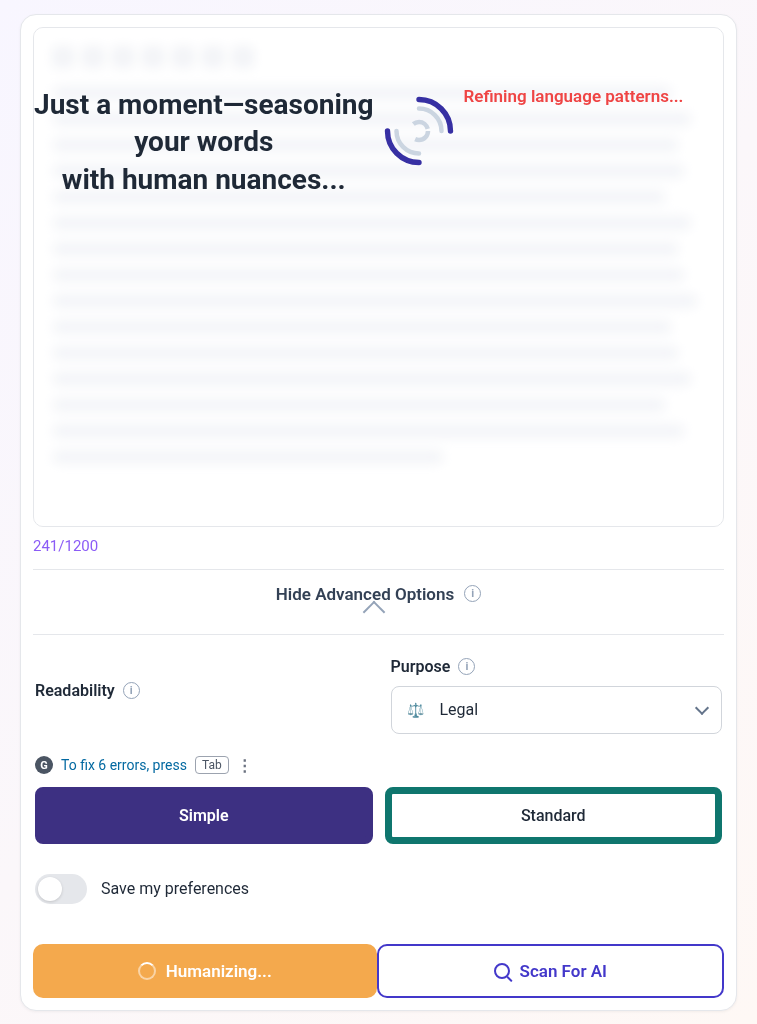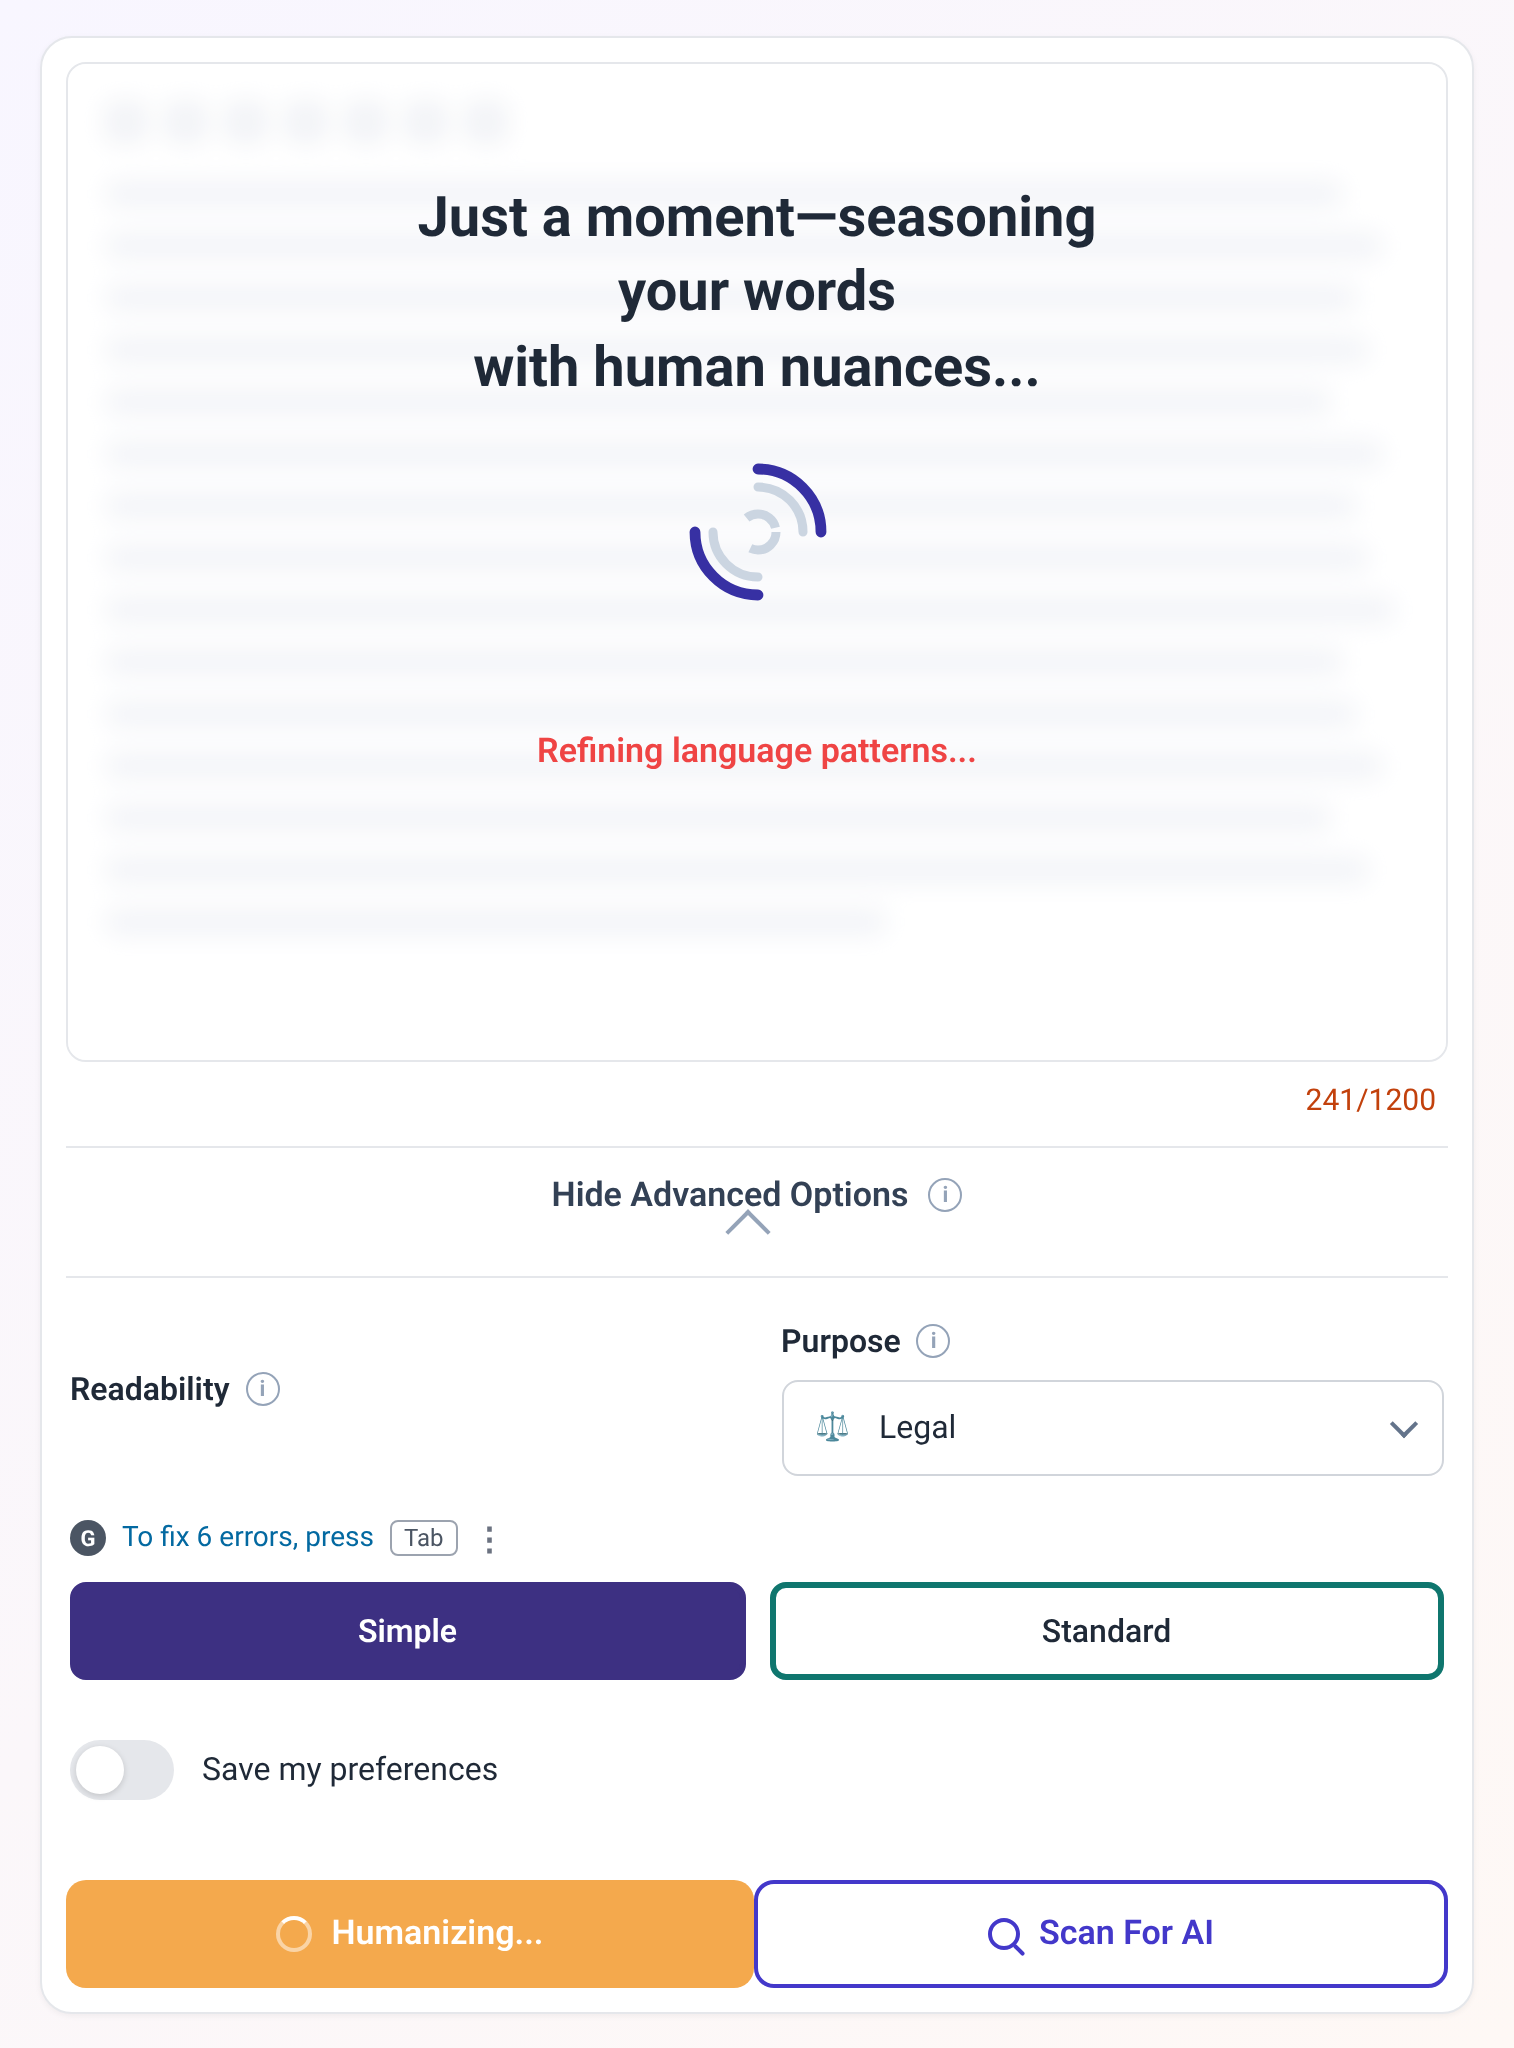--- a/index.html
+++ b/index.html
@@ -37,22 +37,22 @@
       opacity: 0.55;
       pointer-events: none;
     }
     .fake-line { height: 14px; background: #cfd4e3; border-radius: 7px; margin-bottom: 12px; }
     .fake-toolbar { display: flex; gap: 8px; margin-bottom: 18px; }
     .fake-toolbar div { width: 22px; height: 22px; background: #cbd0de; border-radius: 5px; }
     .overlay {
       position: absolute;
       inset: 0;
       display: flex;
-      flex-direction: column;
-      align-items: center;
+      flex-direction: row;
+      align-items: flex-start;
       padding-top: 58px;
       background: rgba(255,255,255,0.55);
     }
     .overlay-title {
       font-size: 28px;
       font-weight: 700;
       color: #1f2937;
       text-align: center;
       line-height: 1.35;
       margin-bottom: 18px;
@@ -70,22 +70,21 @@
       height: 90px;
       position: relative;
       margin-bottom: 55px;
     }
     .status-msg {
       color: #ef4444;
       font-weight: 600;
       font-size: 17px;
     }
     .word-count {
-      text-align: right;
-      color: #c2410c;
+      color: #8b5cf6;
       font-size: 15px;
       padding: 10px 6px 14px 0;
     }
     .adv-header {
       display: flex;
       align-items: center;
       justify-content: space-between;
       padding: 14px 4px;
       border-top: 1px solid #e5e7eb;
       border-bottom: 1px solid #e5e7eb;
@@ -127,21 +126,21 @@
       display: flex; align-items: center; gap: 8px; margin-bottom: 12px; padding: 0 2px;
     }
     .g-badge { width: 18px; height: 18px; background: #4b5563; border-radius: 50%; display:flex; align-items:center; justify-content:center; color:#fff; font-size:11px; font-weight:700; }
     .g-text { color: #0369a1; font-size: 14px; }
     .g-kbd { border: 1px solid #9ca3af; border-radius: 4px; padding: 1px 6px; font-size: 12px; color: #4b5563; background:#fff; }
     .g-dots { color: #6b7280; font-size: 16px; font-weight:700; }
     .seg-row { display: flex; gap: 12px; margin-bottom: 30px; padding: 0 2px; }
     .seg-btn {
       flex: 1; padding: 12px 0; border-radius: 8px; text-align: center;
       font-size: 16px; font-weight: 500; cursor: pointer;
-      border: 3px solid #0f766e; background: #fff; color: #1f2937;
+      border: 7px solid #0f766e; background: #fff; color: #1f2937;
     }
     .seg-btn.active {
       background: #3d3082; color: #fff; border-color: #3d3082; font-weight: 600;
     }
     .pref-row { display: flex; align-items: center; gap: 14px; padding: 0 2px; margin-bottom: 40px; }
     .toggle {
       width: 52px; height: 30px; background: #e5e7eb; border-radius: 999px; position: relative; cursor: pointer;
     }
     .toggle-knob {
       width: 24px; height: 24px; background: #fff; border-radius: 50%; position: absolute; top: 3px; left: 3px;

